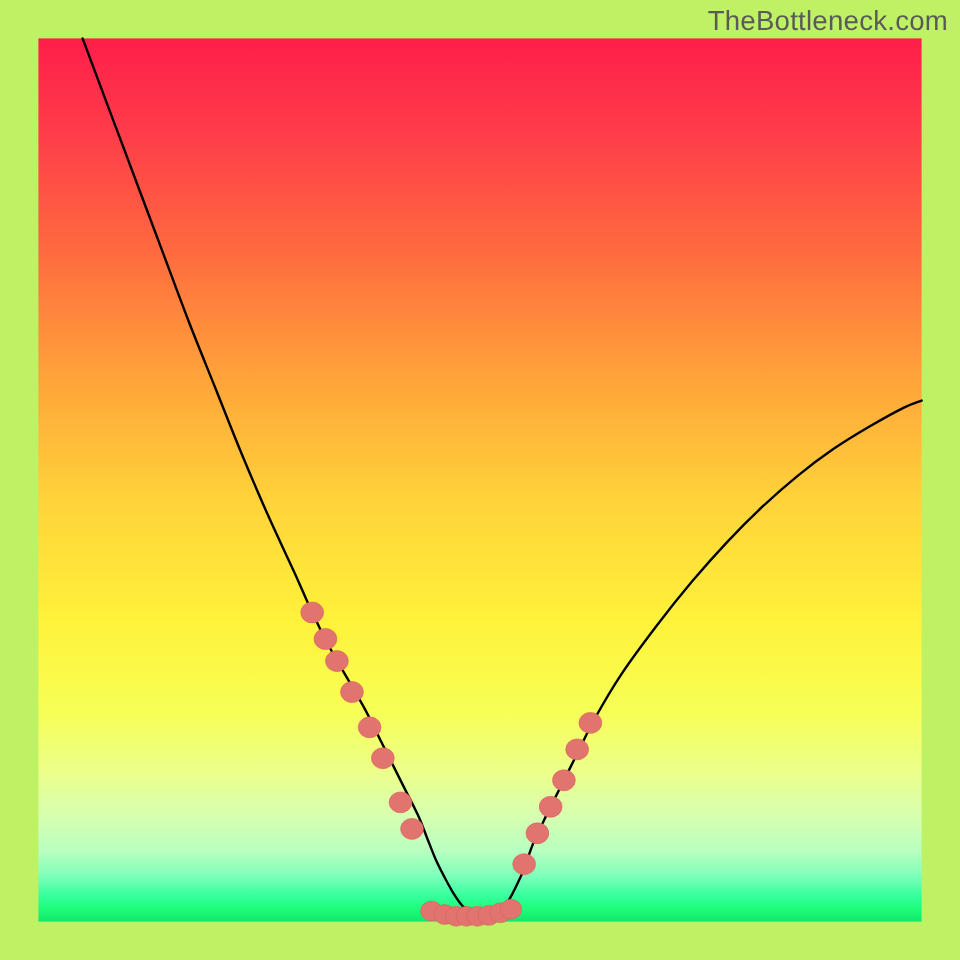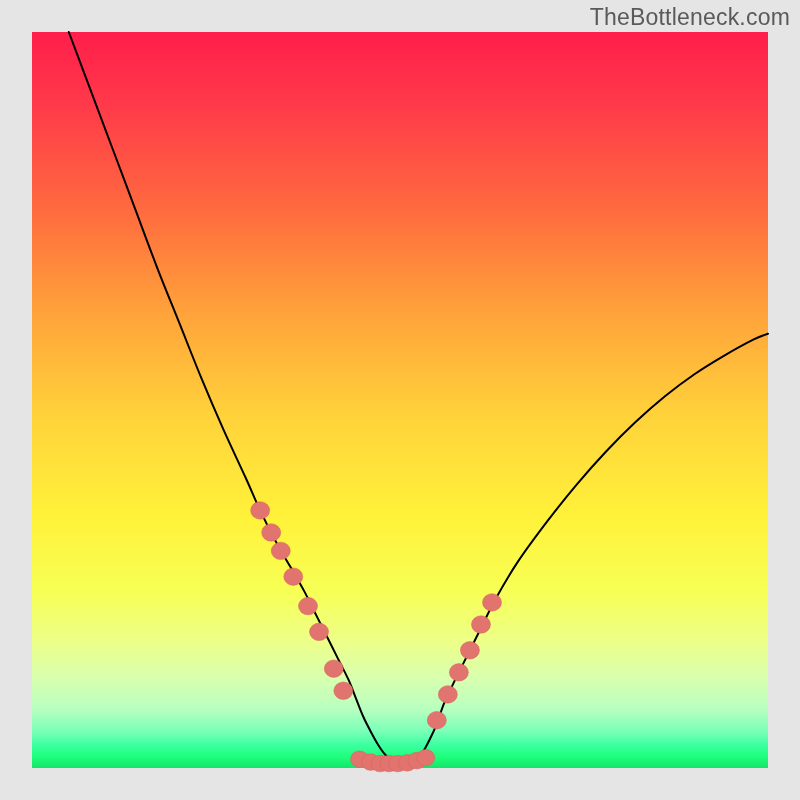--- a/index.html
+++ b/index.html
@@ -10,21 +10,21 @@
     background: #000;
     overflow: hidden;
     font-family: Arial, Helvetica, sans-serif;
   }
   .frame {
     position: absolute;
     left: 0;
     top: 0;
     width: 800px;
     height: 800px;
-    background: #e5e5e5;
+    background: #bef264;
   }
   .plot {
     position: absolute;
     left: 32px;
     top: 32px;
     width: 736px;
     height: 736px;
     
     background: linear-gradient(
       to bottom,

